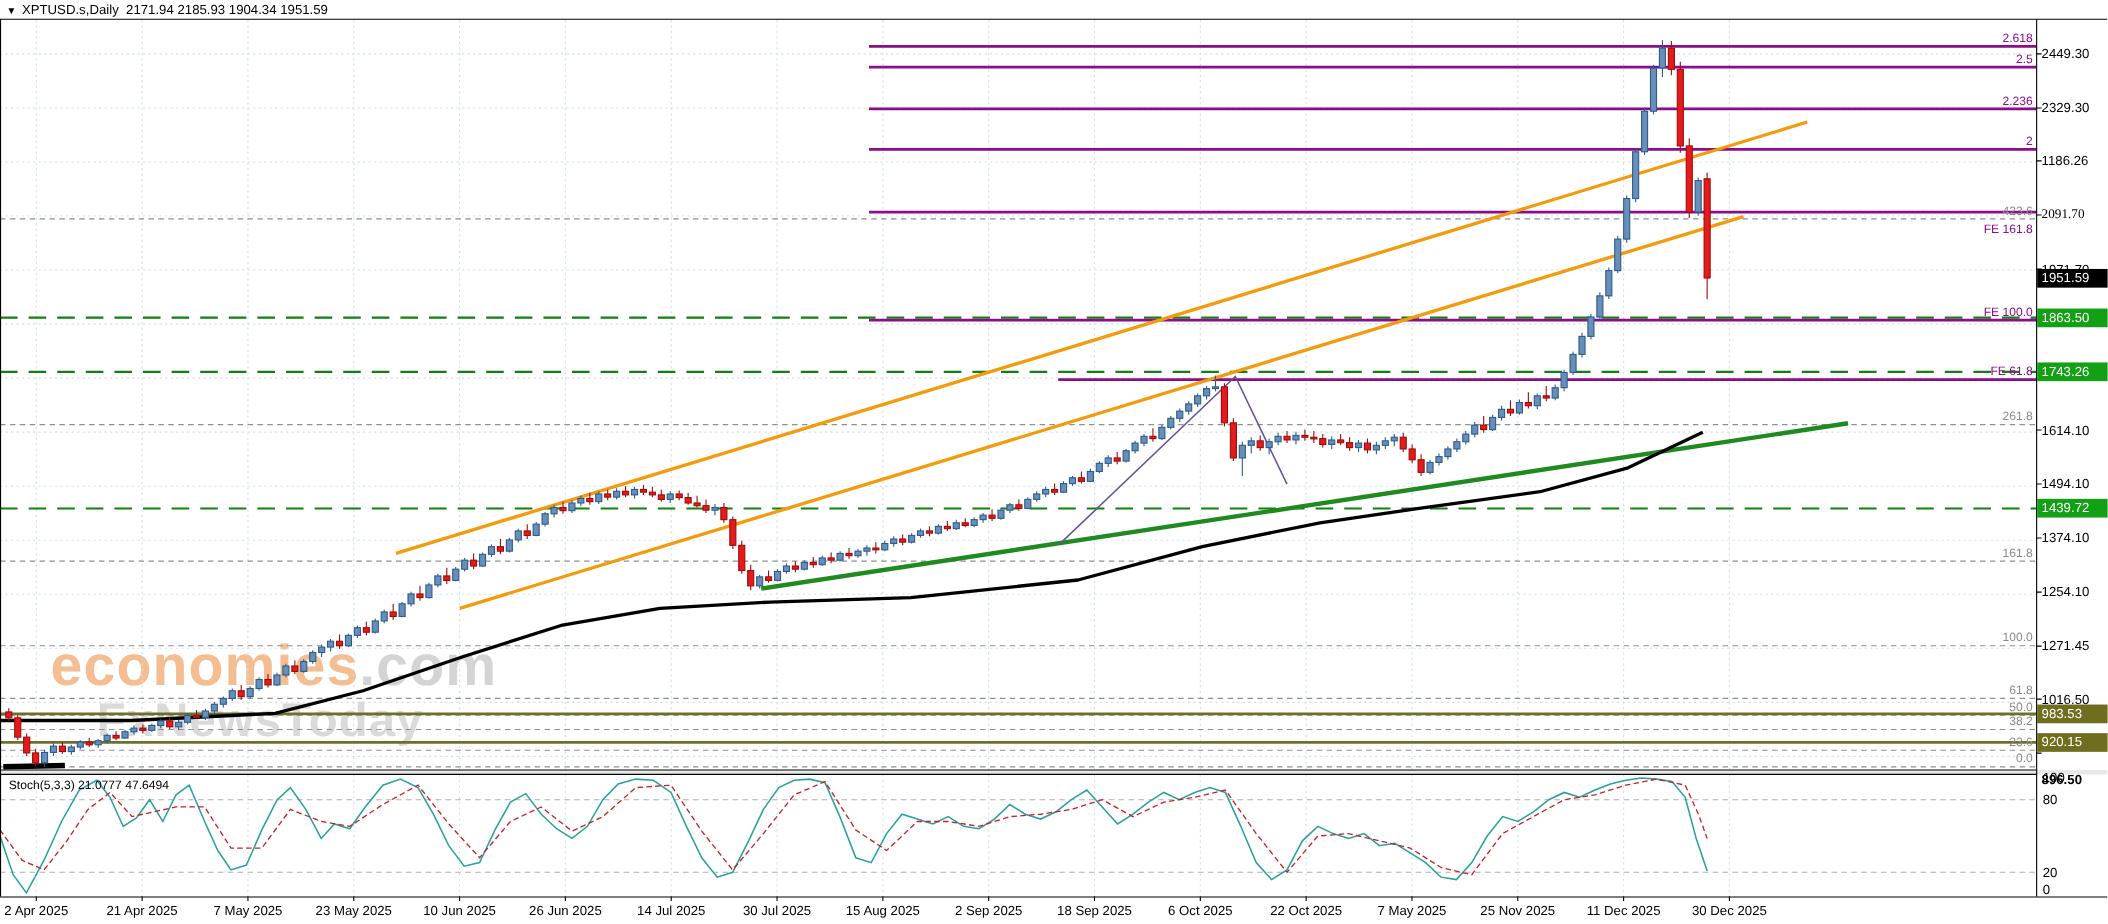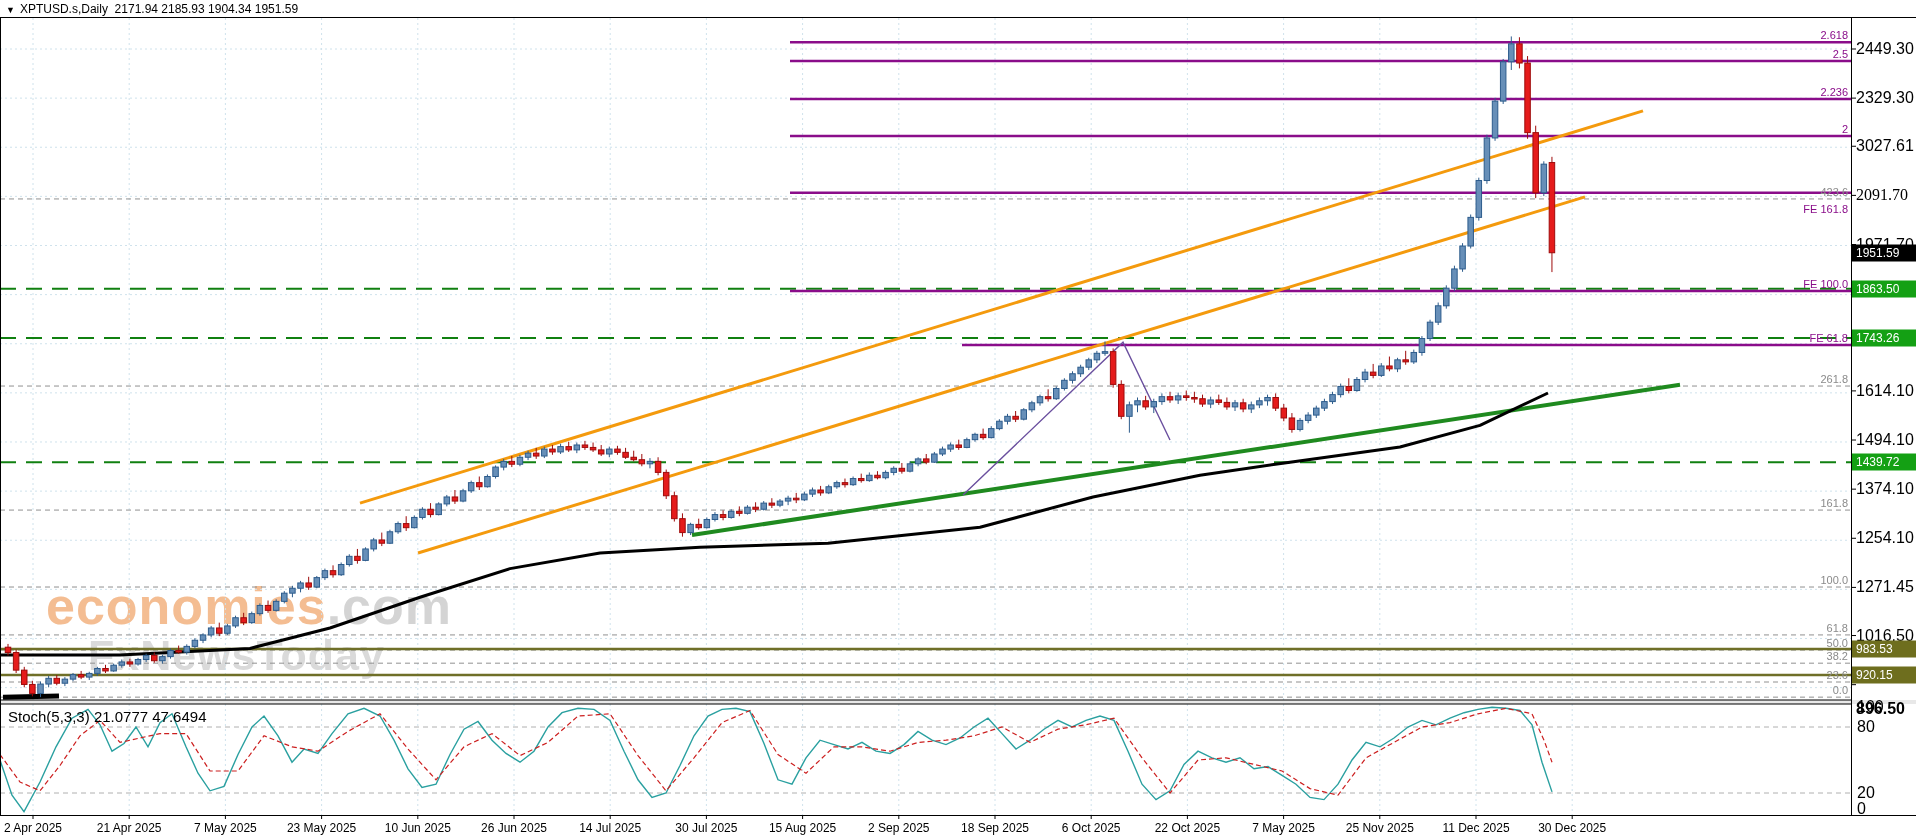--- a/index.html
+++ b/index.html
@@ -4,30 +4,30 @@
 <style>
   html,body{margin:0;padding:0}
   body{width:1916px;height:840px;position:relative;background:#fff;overflow:hidden;
        font-family:"Liberation Sans",sans-serif;}
   #watermark{position:absolute;left:46px;top:580px;z-index:1;user-select:none;line-height:1}
   #wm-line1{font-size:52px;font-weight:700;letter-spacing:1px}
   #wm-brand{color:#f4bd92}
   #wm-suffix{color:#d4d4d4}
   #wm-line2{font-size:43px;font-weight:700;color:#dadada;margin-left:42px;margin-top:2px;letter-spacing:1px}
   #chart-svg{position:absolute;left:0;top:0;z-index:2}
-  .lbl{position:absolute;z-index:3;white-space:nowrap;color:#000;font-size:16px}
+  .lbl{position:absolute;z-index:3;white-space:nowrap;color:#000;font-size:12px}
   #header{position:absolute;left:6px;top:2px;z-index:4;font-size:12px;color:#000}
   #header .tri{font-size:9px;margin-right:5px}
   .price-tick{left:1856px;transform:translateY(-50%)}
   .axis-box{position:absolute;z-index:4;left:1852px;width:62px;height:17px;line-height:17px;
             font-size:12px;color:#fff;padding-left:4px;transform:translateY(-50%)}
   .fib-lbl{position:absolute;z-index:3;font-size:11px;right:68px;transform:translateY(-100%);white-space:nowrap}
   .date-lbl{position:absolute;z-index:3;font-size:12px;top:821px;transform:translateX(-50%);white-space:nowrap}
   .stoch-tick{left:1857px;transform:translateY(-50%)}
-  #stoch-label{position:absolute;left:8px;top:708px;z-index:3;font-size:15px;color:#000}
+  #stoch-label{position:absolute;left:8px;top:708px;z-index:3;font-size:11px;color:#000}
 </style>
 </head>
 <body>
 
 <div id="watermark">
   <div id="wm-line1"><span id="wm-brand">economies</span><span id="wm-suffix">.com</span></div>
   <div id="wm-line2">FxNewsToday</div>
 </div>
 
 <svg id="chart-svg" width="1916" height="840">
@@ -546,21 +546,21 @@
 
 <div id="header">
   <span class="tri">▼</span><span>XPTUSD.s,Daily</span>&nbsp;&nbsp;<span>2171.94 2185.93 1904.34 1951.59</span>
 </div>
 
 <div id="stoch-label">Stoch(5,3,3) 21.0777 47.6494</div>
 
 <div id="labels">
     <div class="lbl price-tick" style="top: 49px;">2449.30</div>
     <div class="lbl price-tick" style="top: 98.124px;">2329.30</div>
-    <div class="lbl price-tick" style="top: 146.265px;">3027.61</div>
+    <div class="lbl price-tick" style="top: 146.265px;">1186.26</div>
     <div class="lbl price-tick" style="top: 195.389px; font-family: Liberation Serif, serif;">2091.70</div>
     <div class="lbl price-tick" style="top: 244.513px;">1971.70</div>
     <div class="lbl price-tick" style="top: 390.903px;">1614.10</div>
     <div class="lbl price-tick" style="top: 440.027px;">1494.10</div>
     <div class="lbl price-tick" style="top: 489.151px;">1374.10</div>
     <div class="lbl price-tick" style="top: 538.275px;">1254.10</div>
     <div class="lbl price-tick" style="top: 587.399px;">1271.45</div>
     <div class="lbl price-tick" style="top: 635.54px;">1016.50</div>
     <div class="lbl price-tick" style="top: 709px; font-weight: bold;">896.50</div>
     <div class="axis-box" style="top: 252.746px; background: rgb(0, 0, 0);">1951.59</div>

